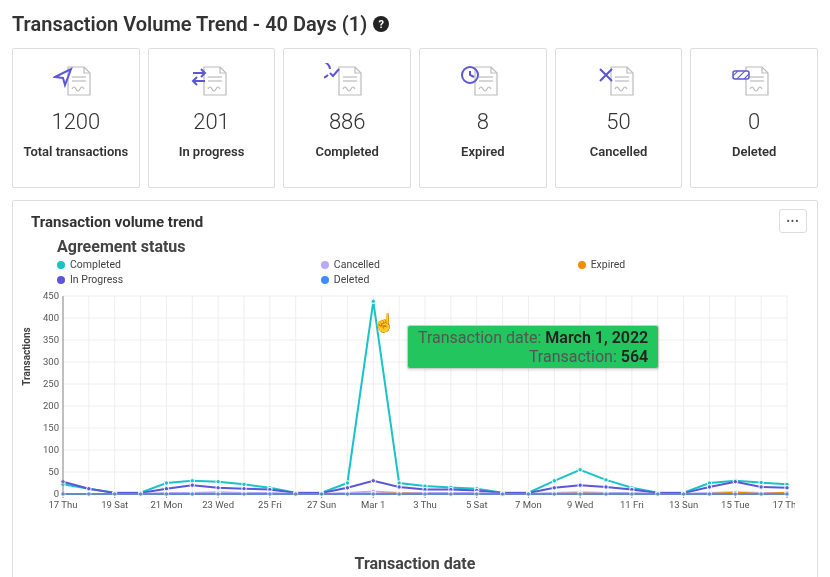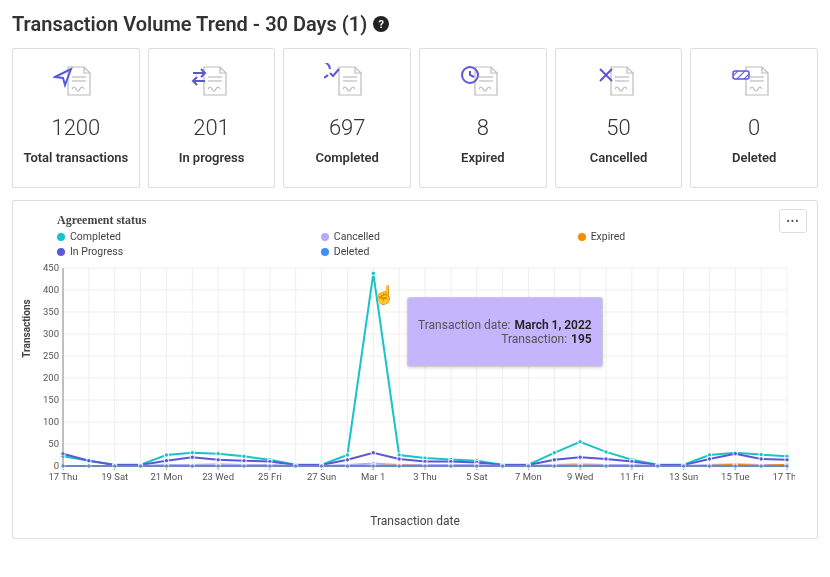--- a/index.html
+++ b/index.html
@@ -4,46 +4,46 @@
 <style>
   * { box-sizing: border-box; font-family: -apple-system, "Segoe UI", Roboto, sans-serif; }
   body { margin: 0; padding: 12px; background: #fff; color: #333; width: 830px; }
   .page-title-row { display: flex; align-items: center; gap: 6px; margin-bottom: 12px; }
   .page-title { font-size: 20px; font-weight: 600; color: #333; }
   .help-icon { width: 16px; height: 16px; border-radius: 50%; background: #222; color: #fff; display: inline-flex; align-items: center; justify-content: center; font-size: 11px; font-weight: bold; }
 
   .cards-row { display: flex; gap: 8px; margin-bottom: 12px; }
   .stat-card { flex: 1; border: 1px solid #ddd; border-radius: 2px; padding: 14px 6px 10px 6px; display: flex; flex-direction: column; align-items: center; justify-content: flex-start; min-height: 140px; cursor: pointer; }
   .stat-icon-wrap { width: 46px; height: 38px; display: inline-flex; align-items: center; justify-content: center; margin-bottom: 6px; }
-  .stat-num { font-size: 22px; font-weight: 300; color: #333; margin-top: 8px; text-align: right; }
+  .stat-num { font-size: 22px; font-weight: 300; color: #333; margin-top: 2px; text-align: right; }
   .stat-label { font-size: 13px; font-weight: 600; color: #333; text-align: center; line-height: 1.25; margin-top: 10px; }
 
   .panel { border: 1px solid #ddd; border-radius: 2px; padding: 10px 12px; position: relative; }
   .panel-title { font-size: 15px; font-weight: 700; color: #333; margin: 2px 0 6px 6px; }
   .panel-menu { position: absolute; top: 8px; right: 10px; width: 28px; height: 24px; border: 1px solid #ddd; border-radius: 3px; display: flex; align-items: center; justify-content: center; font-size: 14px; color: #555; letter-spacing: 1px; cursor: pointer; }
   .panel-menu::after { content: "•••"; font-size: 10px; }
 
   .legend-block { margin: 2px 0 4px 32px; }
-  .legend-title { font-size: 12px; font-weight: 700; color: #444; margin-bottom: 2px; font-family: Liberation Serif, serif; }
+  .legend-title { font-size: 16px; font-weight: 700; color: #444; margin-bottom: 2px; }
   .legend-items { display: grid; grid-template-columns: repeat(3, auto); gap: 2px 18px; }
   .legend-item { display: flex; align-items: center; gap: 5px; font-size: 10.5px; color: #444; }
   .legend-swatch { width: 8px; height: 8px; border-radius: 50%; }
 
   .chart-area { position: relative; height: 250px; margin-top: 2px; }
   .y-axis-title { position: absolute; left: -4px; top: 50%; transform: rotate(-90deg) translateX(50%); transform-origin: left top; font-size: 10px; font-weight: 700; color: #444; }
-  .x-axis-title { text-align: center; font-size: 12px; font-weight: 400; color: #444; margin-top: 2px; }
+  .x-axis-title { text-align: center; font-size: 16px; font-weight: 700; color: #444; margin-top: 14px; }
 
   svg.plot { display: block; }
   .grid-line { stroke: #eee; stroke-width: 1; }
   .grid-v { stroke: #eee; stroke-width: 1; }
   .tick-label { font-size: 9.5px; fill: #555; }
   .series-line { fill: none; stroke-width: 2; }
   .series-dot { stroke: #fff; stroke-width: 1; }
 
-  .tooltip { position: absolute; left: 382px; top: 35px; background: #c4b5fd; border: 1px solid #ccc; border-radius: 3px; padding: 20px 10px; font-size: 12px; color: #555; box-shadow: 0 1px 3px rgba(0,0,0,0.15); }
+  .tooltip { position: absolute; left: 382px; top: 35px; background: #22c55e; border: 1px solid #ccc; border-radius: 3px; padding: 2px 10px; font-size: 16px; color: #555; box-shadow: 0 1px 3px rgba(0,0,0,0.15); }
   .tooltip .row { white-space: nowrap; text-align: right; }
   .tooltip .row b { color: #222; font-weight: 600; margin-left: 4px; }
 
   .cursor-icon { position: absolute; left: 348px; top: 22px; font-size: 18px; color: #111; pointer-events: none; }
 
   
   .doc-page { fill: none; stroke: #bbb; stroke-width: 1.2; }
   .doc-lines { stroke: #bbb; stroke-width: 1.2; }
   .doc-sig { stroke: #bbb; stroke-width: 1.2; fill: none; }
   .overlay-send { stroke: #5b57d6; stroke-width: 2; fill: none; }
@@ -66,21 +66,21 @@
       <path class="doc-page" d="M15 4 h16 l6 6 v22 h-22 z"></path>
       <path class="doc-page" d="M31 4 v6 h6"></path>
       <line class="doc-lines" x1="19" y1="14" x2="33" y2="14"></line>
       <line class="doc-lines" x1="19" y1="18" x2="33" y2="18"></line>
       <path class="doc-sig" d="M19 26 q2 -4 4 0 q2 4 4 0 q2 -4 4 0"></path>
     </g>
   </defs>
 </svg>
 
 <div class="page-title-row">
-  <span class="page-title">Transaction Volume Trend - 30 Days (1)</span>
+  <span class="page-title">Transaction Volume Trend - 40 Days (1)</span>
   <span class="help-icon">?</span>
 </div>
 
 <div class="cards-row">
 
   <div class="stat-card">
     <span class="stat-icon-wrap">
       <svg width="46" height="38">
           <use href="#doc-base"></use>
           <path class="overlay-send" d="M2 14 L18 6 L12 22 L10 15 Z"></path>
@@ -101,21 +101,21 @@
     <div class="stat-label">In progress</div>
   </div>
 
   <div class="stat-card">
     <span class="stat-icon-wrap">
       <svg width="46" height="38">
           <use href="#doc-base"></use>
           <path class="overlay-complete" d="M4 12 a8 8 0 1 1 2 -6 M6 10 l3 3 6 -7"></path>
         </svg>
     </span>
-    <div class="stat-num">697</div>
+    <div class="stat-num">886</div>
     <div class="stat-label">Completed</div>
   </div>
 
   <div class="stat-card">
     <span class="stat-icon-wrap">
       <svg width="46" height="38">
           <use href="#doc-base"></use>
           <circle class="overlay-expired" cx="10" cy="12" r="8"></circle>
           <path class="overlay-expired" d="M10 8 v4 l4 2"></path>
         </svg>
@@ -142,20 +142,21 @@
           <rect class="overlay-delete-box" x="2" y="8" width="16" height="8"></rect>
         </svg>
     </span>
     <div class="stat-num">0</div>
     <div class="stat-label">Deleted</div>
   </div>
 
 </div>
 
 <div class="panel">
+  <div class="panel-title">Transaction volume trend</div>
   <div class="panel-menu"></div>
 
   <div class="legend-block">
     <div class="legend-title">Agreement status</div>
     <div class="legend-items">
       <span class="legend-item">
           <span class="legend-swatch" style="background:#19c3c7"></span>
           <span>Completed</span>
         </span>
       <span class="legend-item">
@@ -410,17 +411,17 @@
         <circle cx="736.1428571428571" cy="204" r="2.2" fill="#3f8dff" class="series-dot"></circle>
         <circle cx="762" cy="204" r="2.2" fill="#3f8dff" class="series-dot"></circle>
         <line x1="38" y1="6" x2="38" y2="204" stroke="#888"></line>
         <line x1="38" y1="204" x2="762" y2="204" stroke="#888"></line>
       </svg>
 
     <div class="cursor-icon">☝</div>
 
     <div class="tooltip">
       <div class="row"><span>Transaction date:</span><b>March 1, 2022</b></div>
-      <div class="row"><span>Transaction:</span><b>195</b></div>
+      <div class="row"><span>Transaction:</span><b>564</b></div>
     </div>
   </div>
   <div class="x-axis-title">Transaction date</div>
 </div>
 
 </body></html>

